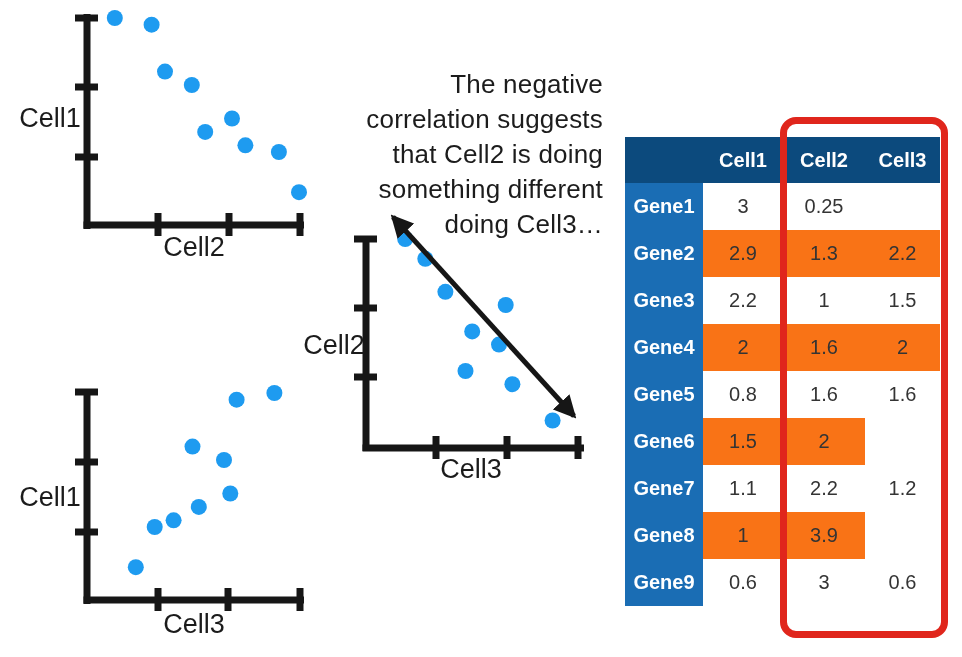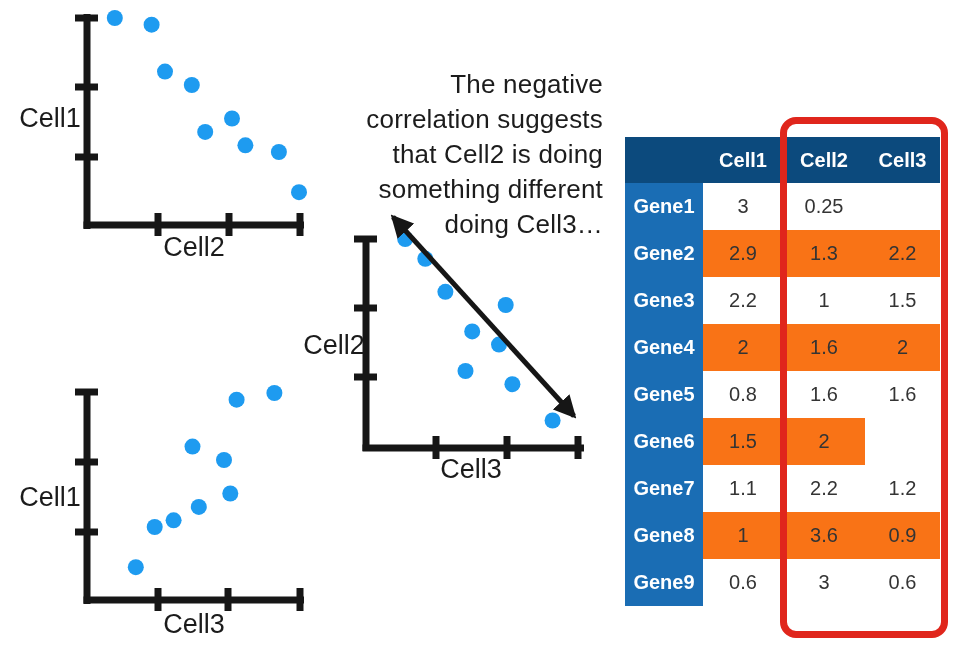--- a/index.html
+++ b/index.html
@@ -181,22 +181,21 @@
         </div>
         <div class="data-row">
           <div class="cell gene-cell">Gene7</div>
           <div class="cell val-cell c0">1.1</div>
           <div class="cell val-cell c1">2.2</div>
           <div class="cell val-cell c2">1.2</div>
         </div>
         <div class="data-row alt">
           <div class="cell gene-cell">Gene8</div>
           <div class="cell val-cell c0">1</div>
-          <div class="cell val-cell c1">3.6</div>
-          <div class="cell val-cell c2">0.9</div>
+          <div class="cell val-cell c1">3.9</div>
         </div>
         <div class="data-row">
           <div class="cell gene-cell">Gene9</div>
           <div class="cell val-cell c0">0.6</div>
           <div class="cell val-cell c1">3</div>
           <div class="cell val-cell c2">0.6</div>
         </div>
       </div>
   </div>
 

